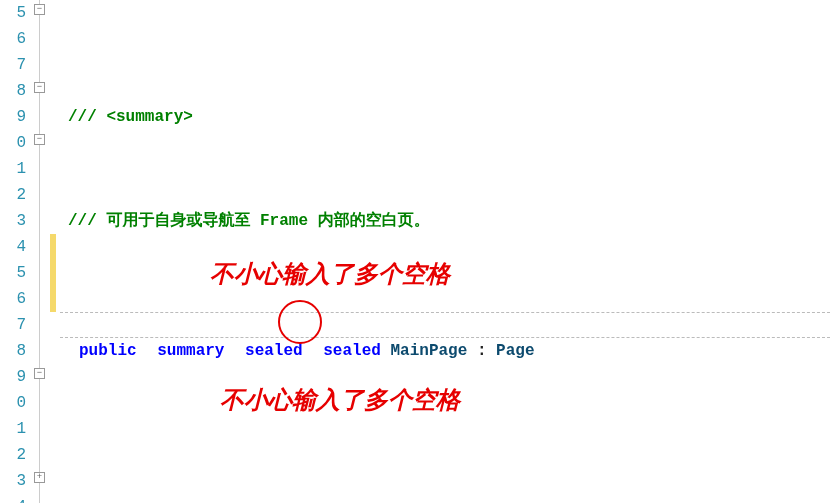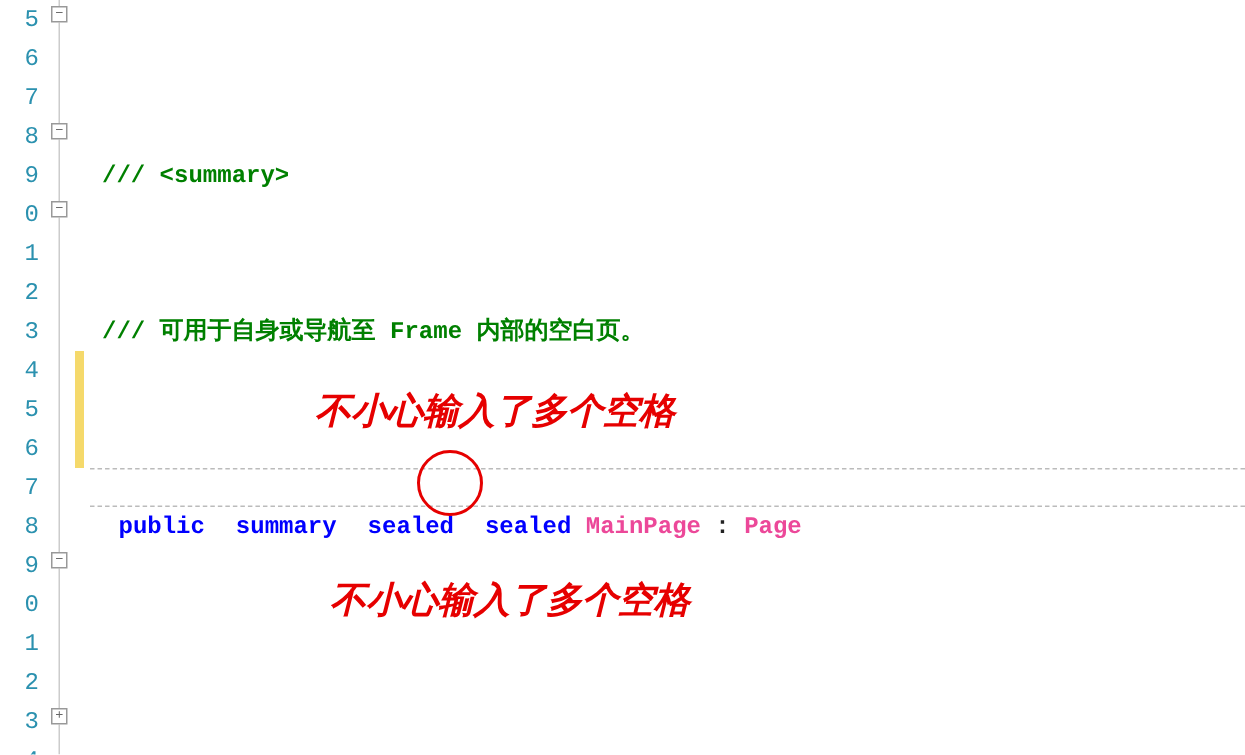--- a/index.html
+++ b/index.html
@@ -74,21 +74,21 @@
     position: absolute;
     left: 0;
     right: 0;
     height: 26px;
     border-top: 1px dashed #bbb;
     border-bottom: 1px dashed #bbb;
     pointer-events: none;
   }
   .c-comment { color: #008000; }
   .c-keyword { color: #0000ff; margin-left: 11px; }
-  .c-type    { color: #ec4899; }
+  .c-type    { color: #0c4a6e; }
   .c-plain   { color: #222; }
   .c-commentgreen { color: #008000; }
   .annot1, .annot2 {
     position: absolute;
     color: #e60000;
     font-family: "Microsoft YaHei", "SimSun", sans-serif;
     font-size: 24px;
     font-weight: 600;
     pointer-events: none;
     font-style: italic;

